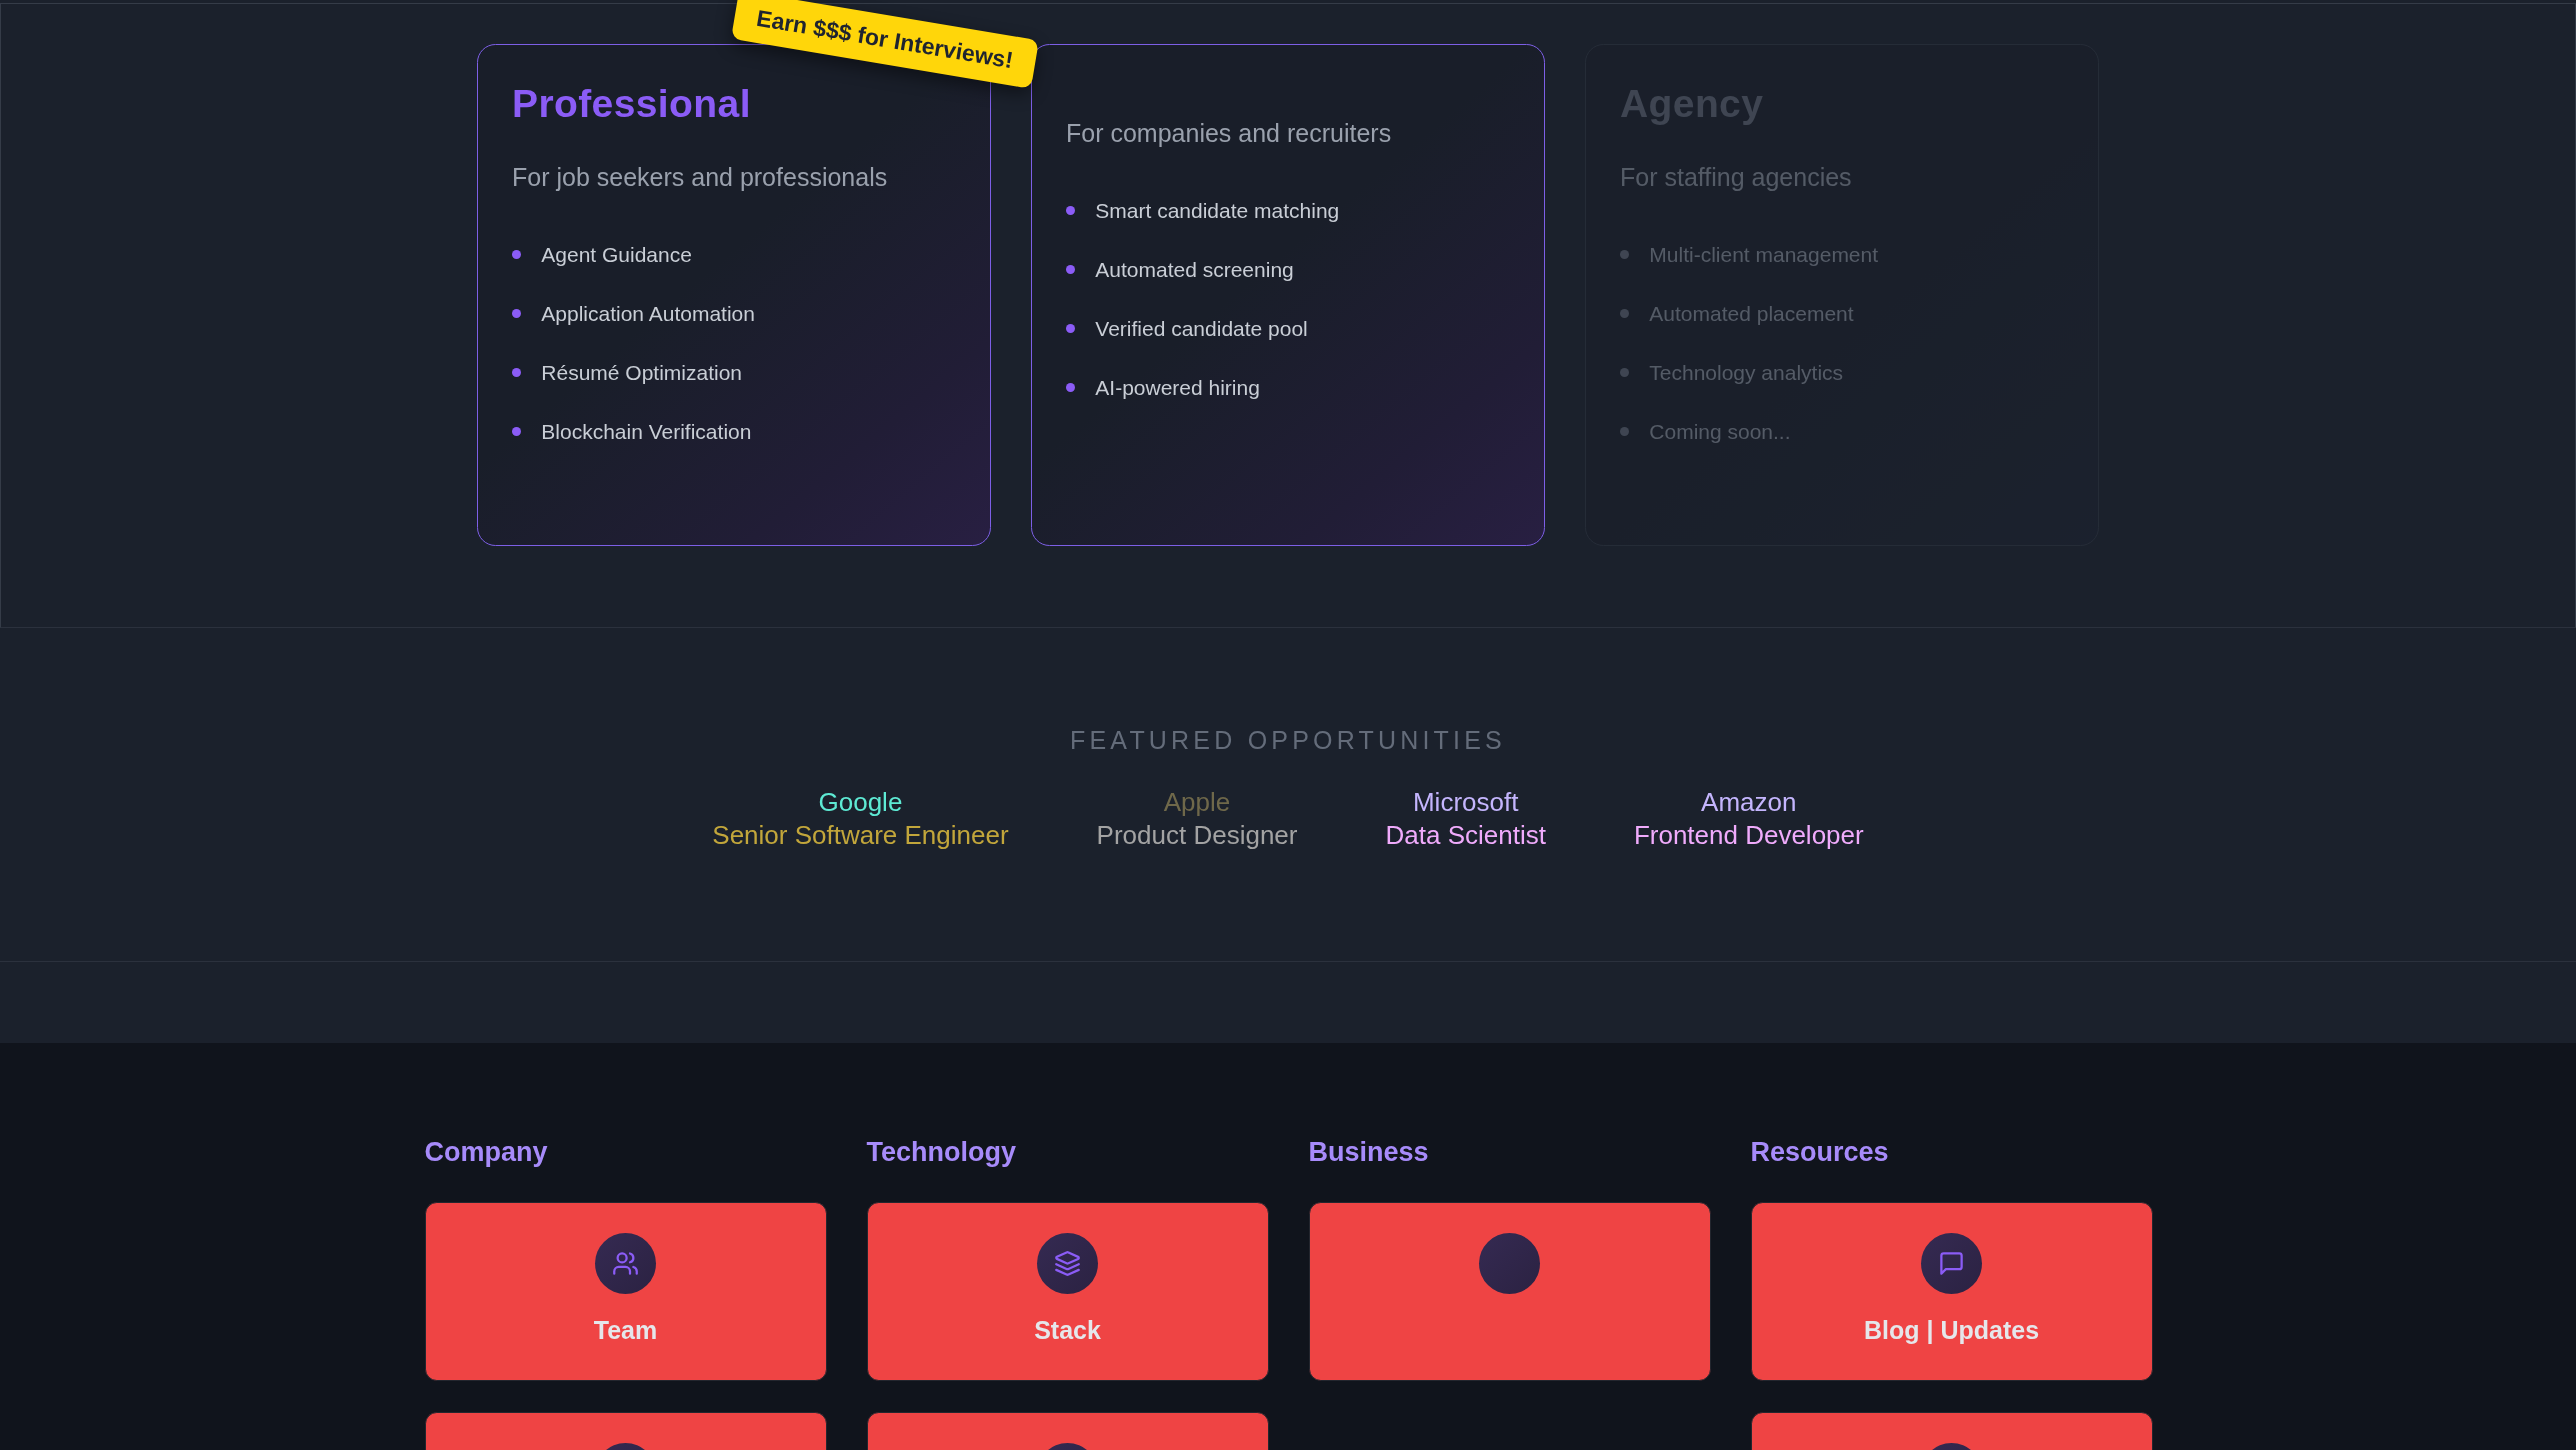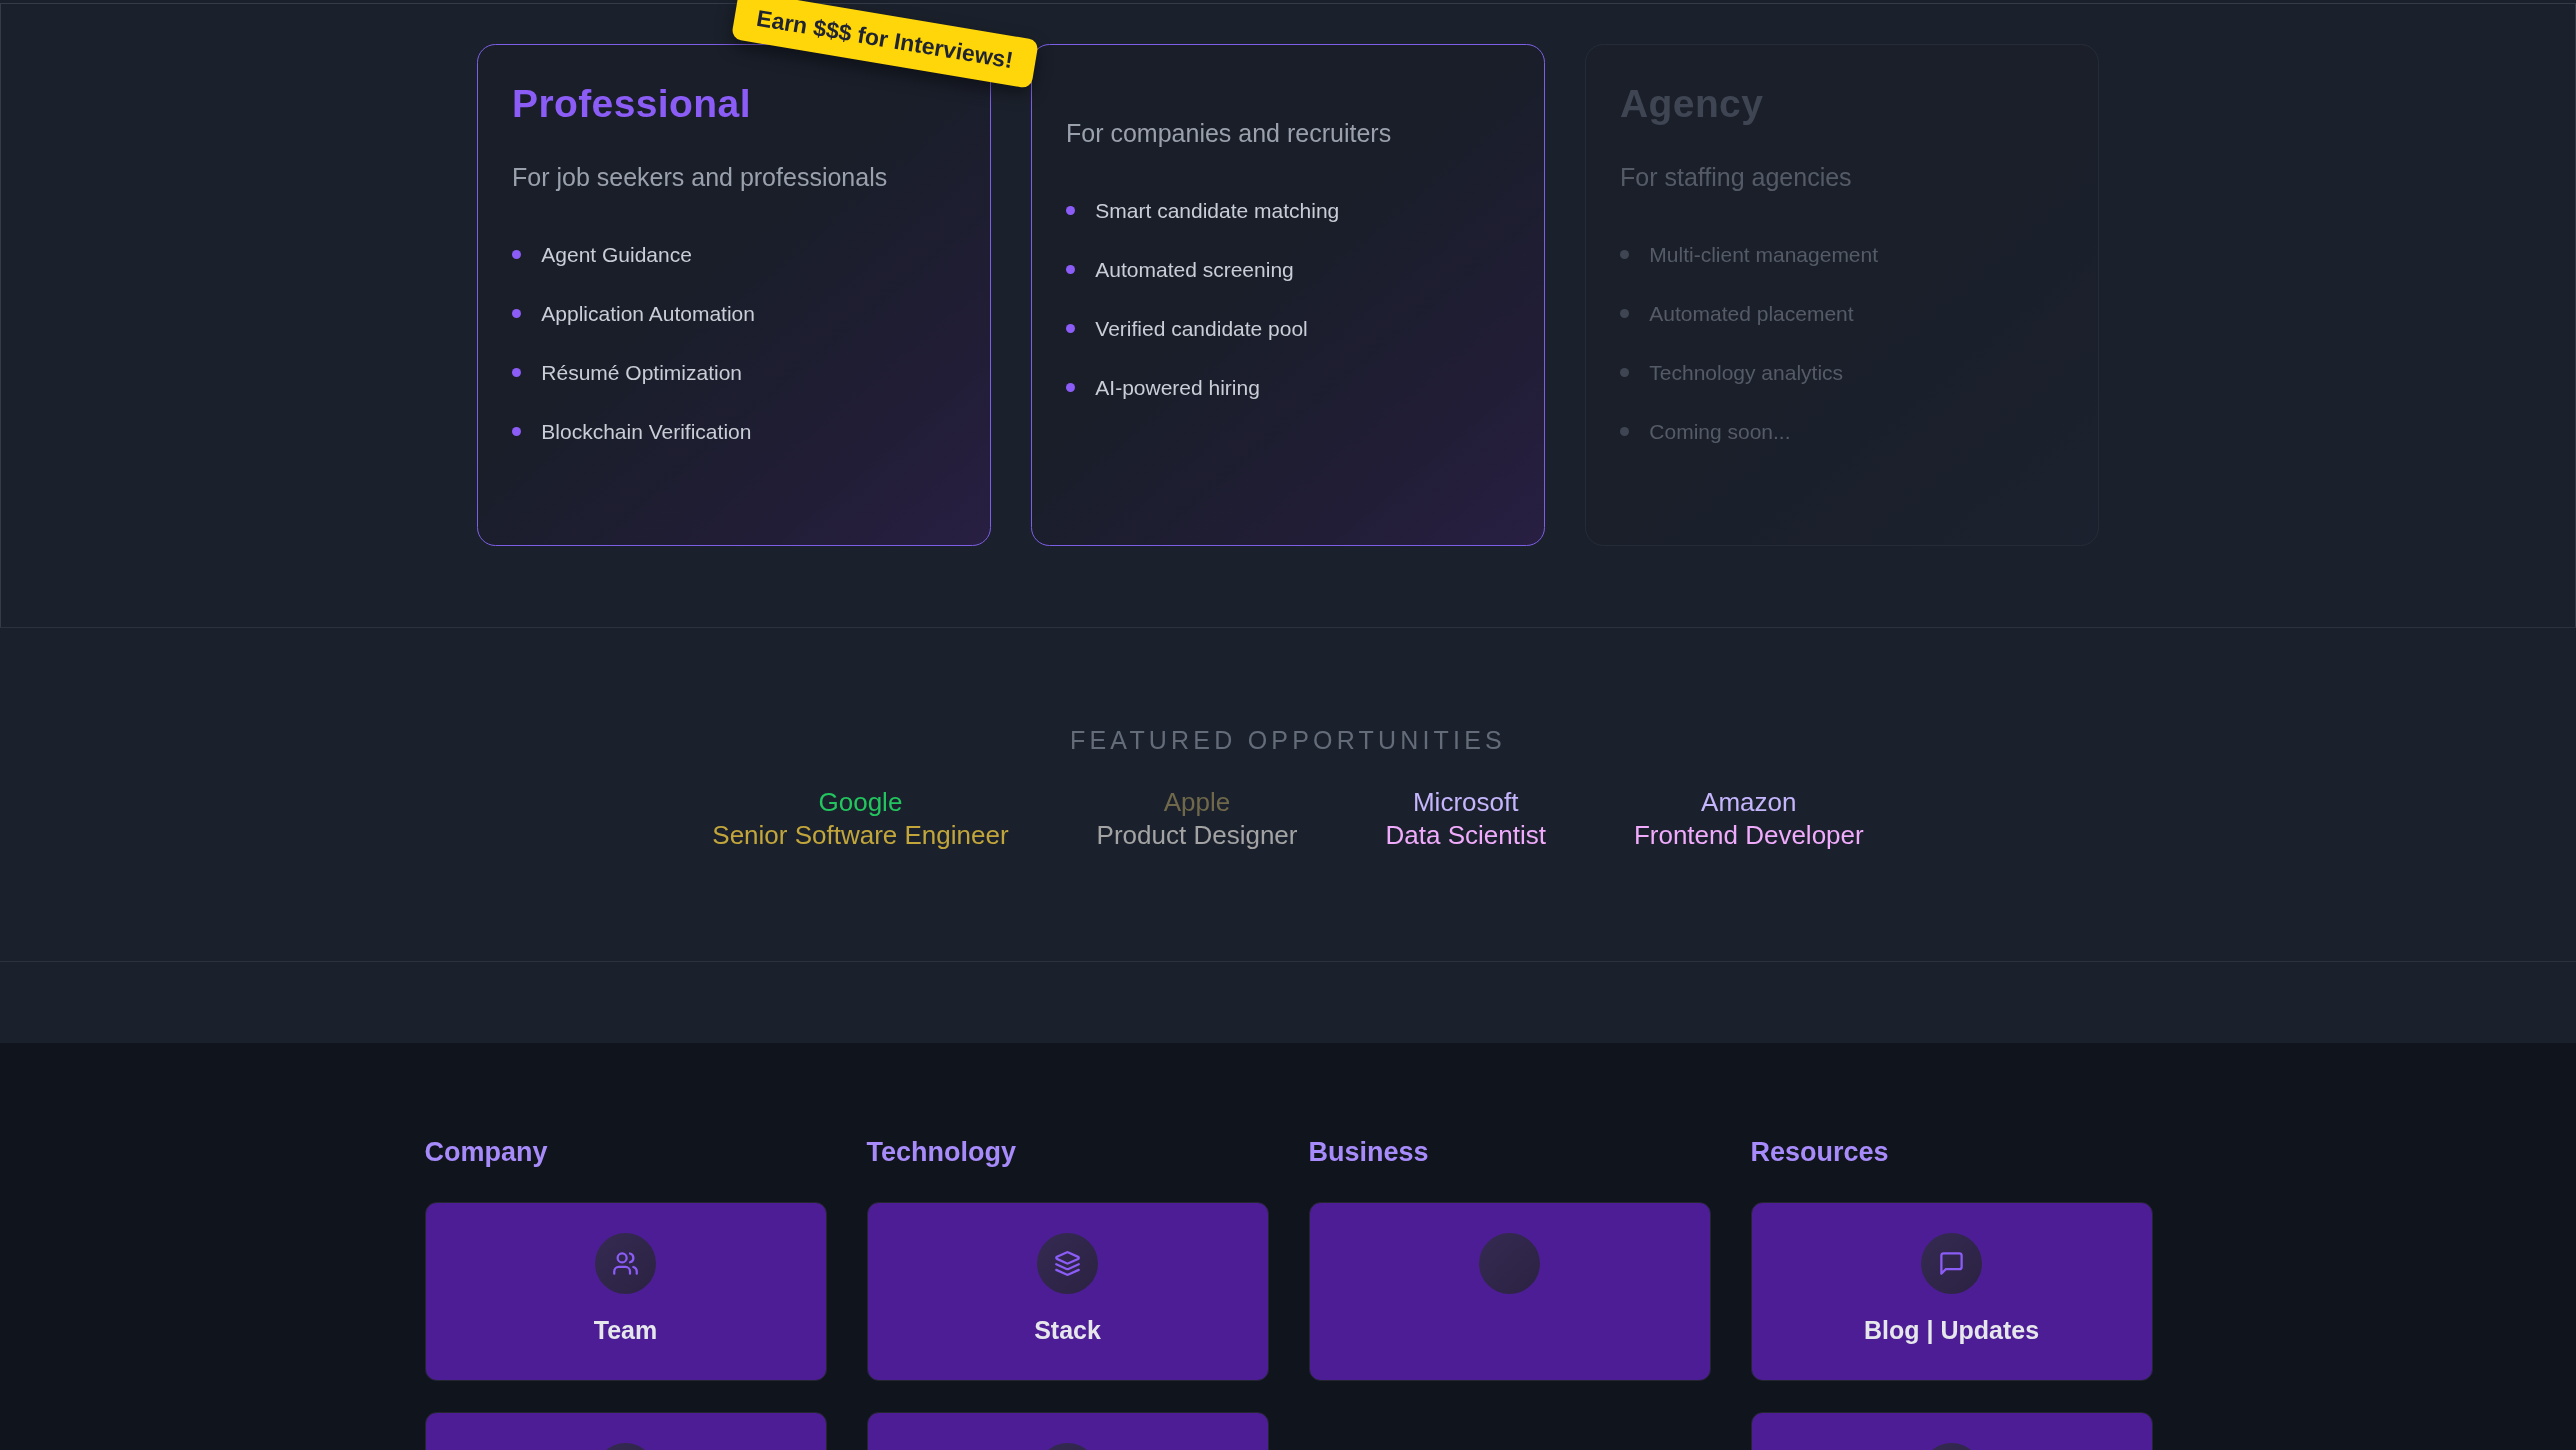--- a/index.html
+++ b/index.html
@@ -104,21 +104,21 @@
   }
   .featured-row {
     margin-top:32px;
     display:flex;
     justify-content:center;
     gap:88px;
   }
   .opportunity { text-align:center; }
   .opp-company { font-size:26px; line-height:30px; }
   .opp-role { font-size:26px; line-height:37px; margin-top:0; }
-  .opportunity.primary .opp-company { color:#22c55e; }
+  .opportunity.primary .opp-company { color:#5eead4; }
   .opportunity.primary .opp-role    { color:#c2a63b; }
   .opportunity.secondary .opp-company { color:#6f684a; }
   .opportunity.secondary .opp-role    { color:#a3a3a3; }
   .opportunity.muted .opp-company { color:#c4b5fd; }
   .opportunity.muted .opp-role    { color:#f0abfc; }
 
   
   .band-section { height:81px; }
 
   
@@ -136,21 +136,21 @@
   }
   .footer-col-heading {
     font-size:27px;
     font-weight:bold;
     color:#a78bfa;
     margin-bottom:34px;
   }
   .footer-tile {
     width:402px;
     height:179px;
-    background:#4c1d95;
+    background:#ef4444;
     border:0.8px solid #23262e;
     border-radius:11.8px;
     margin-bottom:31px;
     text-align:center;
     padding-top:30px;
     cursor:pointer;
   }
   .tile-icon-circle {
     width:61px; height:61px;
     margin:0 auto;

